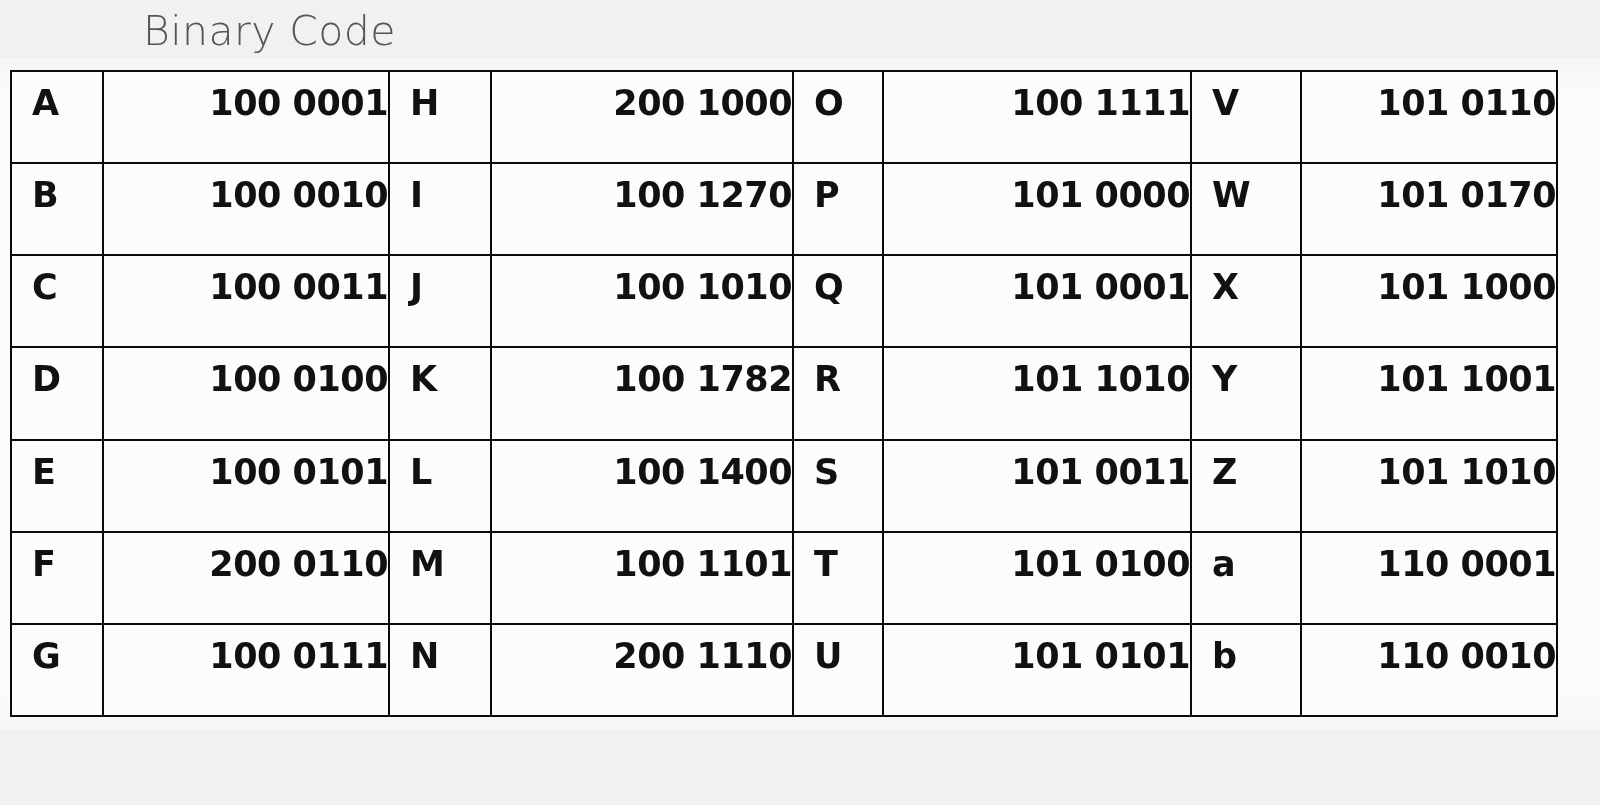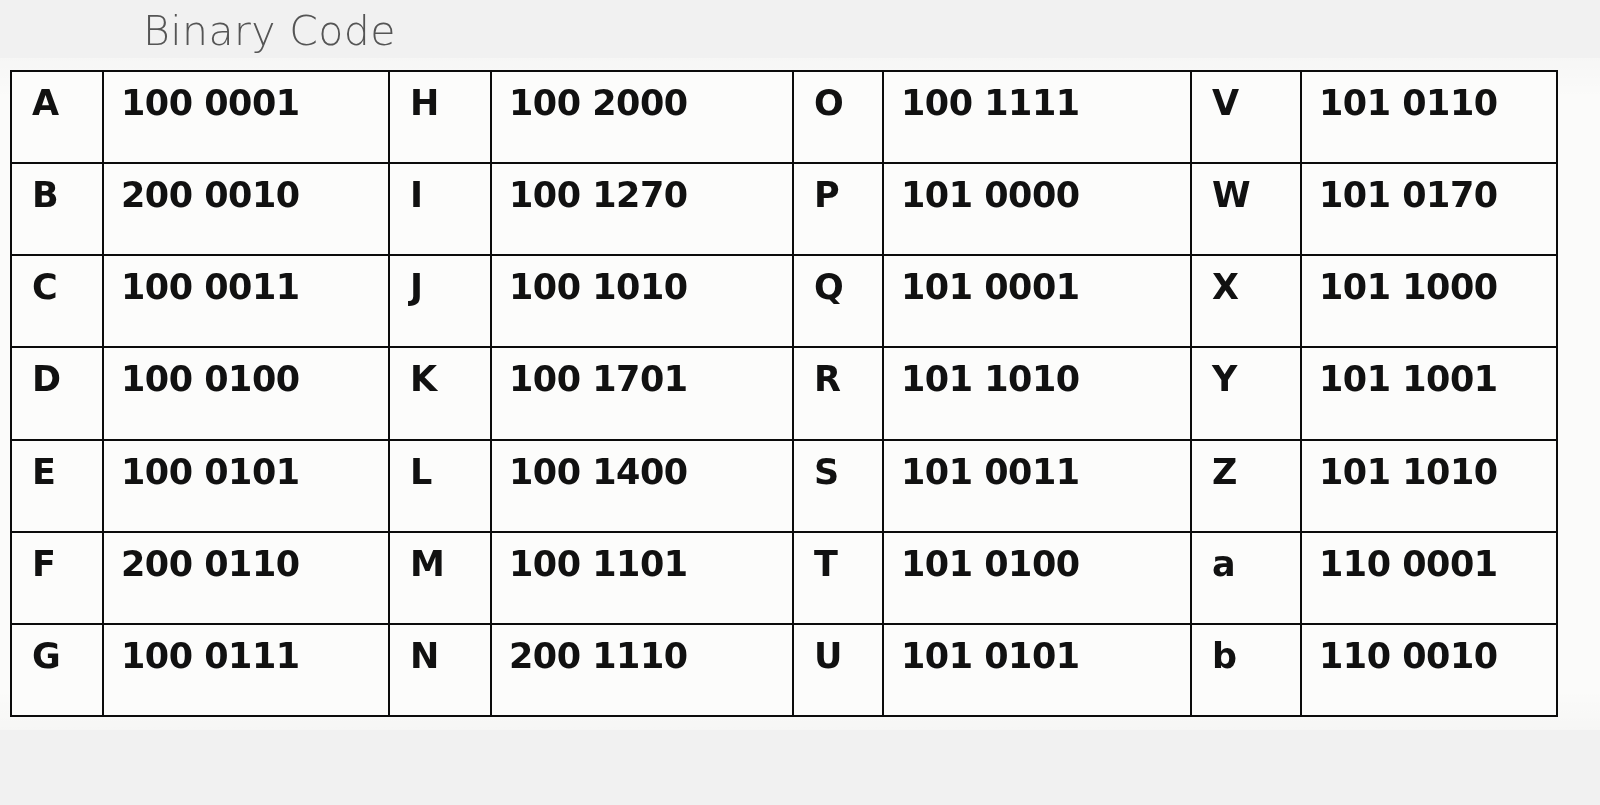--- a/index.html
+++ b/index.html
@@ -93,20 +93,21 @@
     color: #111111;
     white-space: nowrap;
   }
   .letter-cell .cell-inner {
     padding-left: 20px;
     letter-spacing: 0px;
   }
   .code-cell .cell-inner {
     padding-left: 17px;
     letter-spacing: -0.5px;
+    text-align: right;
   }
 
   
   col.c-letter-a { width: 92px; }
   col.c-code-a   { width: 286px; }
   col.c-letter-b { width: 102px; }
   col.c-code-b   { width: 302px; }
   col.c-letter-c { width: 90px; }
   col.c-code-c   { width: 308px; }
   col.c-letter-d { width: 110px; }
@@ -139,41 +140,41 @@
       <td class="letter-cell">
           <div class="cell-inner">A</div>
         </td>
       <td class="code-cell">
           <div class="cell-inner">100 0001</div>
         </td>
       <td class="letter-cell">
           <div class="cell-inner">H</div>
         </td>
       <td class="code-cell">
-          <div class="cell-inner">100 2000</div>
+          <div class="cell-inner">200 1000</div>
         </td>
       <td class="letter-cell">
           <div class="cell-inner">O</div>
         </td>
       <td class="code-cell">
           <div class="cell-inner">100 1111</div>
         </td>
       <td class="letter-cell">
           <div class="cell-inner">V</div>
         </td>
       <td class="code-cell">
           <div class="cell-inner">101 0110</div>
         </td>
     </tr>
     <tr>
       <td class="letter-cell">
           <div class="cell-inner">B</div>
         </td>
       <td class="code-cell">
-          <div class="cell-inner">200 0010</div>
+          <div class="cell-inner">100 0010</div>
         </td>
       <td class="letter-cell">
           <div class="cell-inner">I</div>
         </td>
       <td class="code-cell">
           <div class="cell-inner">100 1270</div>
         </td>
       <td class="letter-cell">
           <div class="cell-inner">P</div>
         </td>
@@ -217,21 +218,21 @@
       <td class="letter-cell">
           <div class="cell-inner">D</div>
         </td>
       <td class="code-cell">
           <div class="cell-inner">100 0100</div>
         </td>
       <td class="letter-cell">
           <div class="cell-inner">K</div>
         </td>
       <td class="code-cell">
-          <div class="cell-inner">100 1701</div>
+          <div class="cell-inner">100 1782</div>
         </td>
       <td class="letter-cell">
           <div class="cell-inner">R</div>
         </td>
       <td class="code-cell">
           <div class="cell-inner">101 1010</div>
         </td>
       <td class="letter-cell">
           <div class="cell-inner">Y</div>
         </td>

